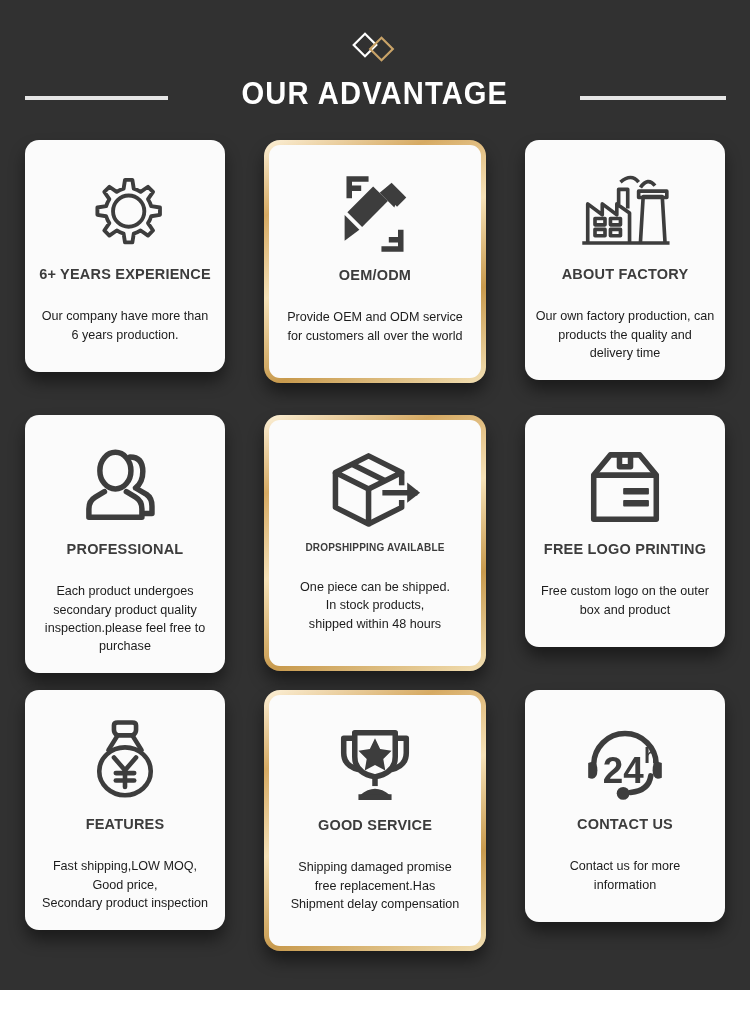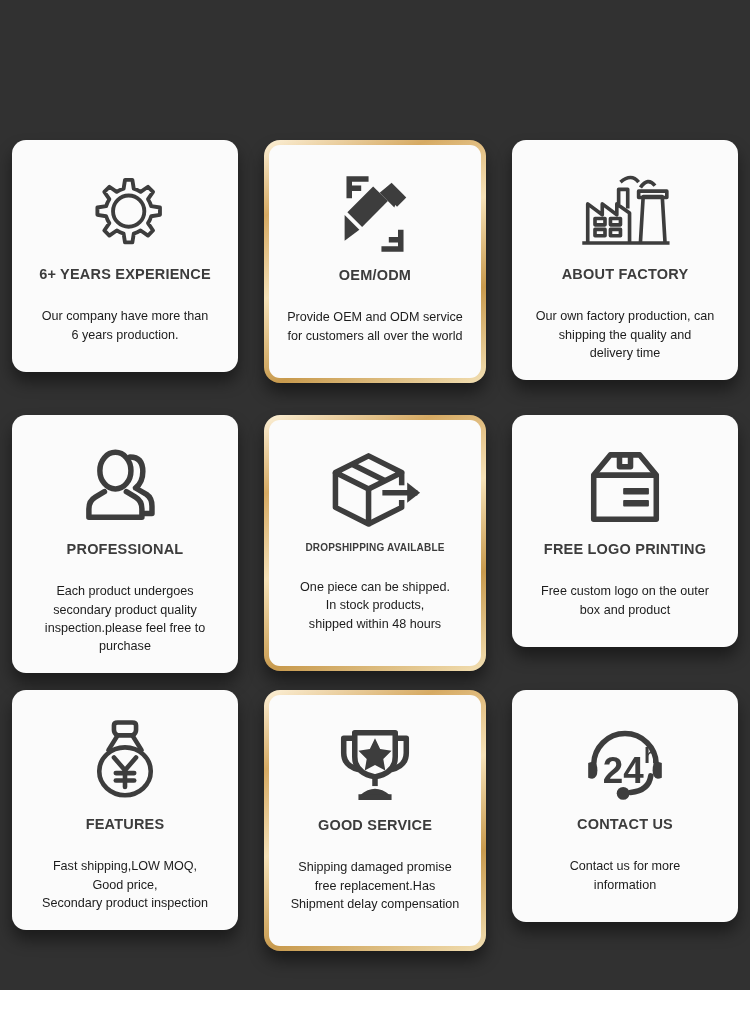--- a/index.html
+++ b/index.html
@@ -80,21 +80,21 @@
     row-gap: 0px;
   }
   .cell {
     position: relative;
     display: flex;
     align-items: flex-start;
     justify-content: center;
   }
   .card {
     position: relative;
-    width: 226px;
+    width: 200px;
     min-height: 232px;
     background: #fbfbfb;
     border-radius: 14px;
     box-shadow: 0 10px 16px rgba(0,0,0,0.45);
     padding: 24px 10px 18px 10px;
     display: flex;
     flex-direction: column;
     align-items: center;
     text-align: center;
   }
@@ -132,20 +132,36 @@
     white-space: pre-line;
   }
   svg { display: block; }
 </style>
 </head>
 <body>
 
 <div class="page">
   <div class="dark-panel"></div>
 
+  <div class="header">
+
+    <div class="ornament">
+      <svg width="46" height="30" viewBox="0 0 46 30" aria-hidden="true">
+        <rect x="5" y="5" width="16" height="16" transform="rotate(45 13 13)" fill="none" stroke="#ffffff" stroke-width="2.2"></rect>
+        <rect x="21.5" y="9" width="16" height="16" transform="rotate(45 29.5 17)" fill="none" stroke="#c9a368" stroke-width="2.2"></rect>
+      </svg>
+    </div>
+
+    <div class="rule left"></div>
+    <div class="rule right"></div>
+
+    <div class="title-row">
+      <span class="title-text">OUR ADVANTAGE</span>
+    </div>
+  </div>
 
   <div class="grid">
 
     <div class="cell">
       <div class="card">
         <div class="icon-wrap">
           <svg width="92" height="92" viewBox="0 0 100 100">
             <path d="M50 14 L58 14 L59.5 23.5 A28 28 0 0 1 67 27 L75 21.5 L80.5 27 L75 35
                      A28 28 0 0 1 78.5 42.5 L88 44 L88 52 L78.5 53.5 A28 28 0 0 1 75 61
                      L80.5 69 L75 74.5 L67 69 A28 28 0 0 1 59.5 72.5 L58 82 L50 82
@@ -201,21 +217,21 @@
               <rect x="39" y="56" width="11" height="7"></rect>
               <rect x="22" y="68" width="11" height="7"></rect>
               <rect x="39" y="68" width="11" height="7"></rect>
               <path d="M50 16 Q62 6 70 16"></path>
               <path d="M72 22 Q80 10 88 20"></path>
             </g>
           </svg>
         </div>
         <div class="card-title">ABOUT FACTORY</div>
         <div class="card-body">Our own factory production, can
-shipping the quality and
+products the quality and
 delivery time</div>
       </div>
     </div>
 
     <div class="cell">
       <div class="card">
         <div class="icon-wrap">
           <svg width="96" height="92" viewBox="0 0 105 100">
             <g fill="none" stroke="#3d3d3d" stroke-width="6" stroke-linejoin="round" stroke-linecap="round">
               <path d="M58 16 Q72 16 72 32 Q72 44 64 50 L76 57 Q82 61 82 70 L82 78 L72 78"></path>

